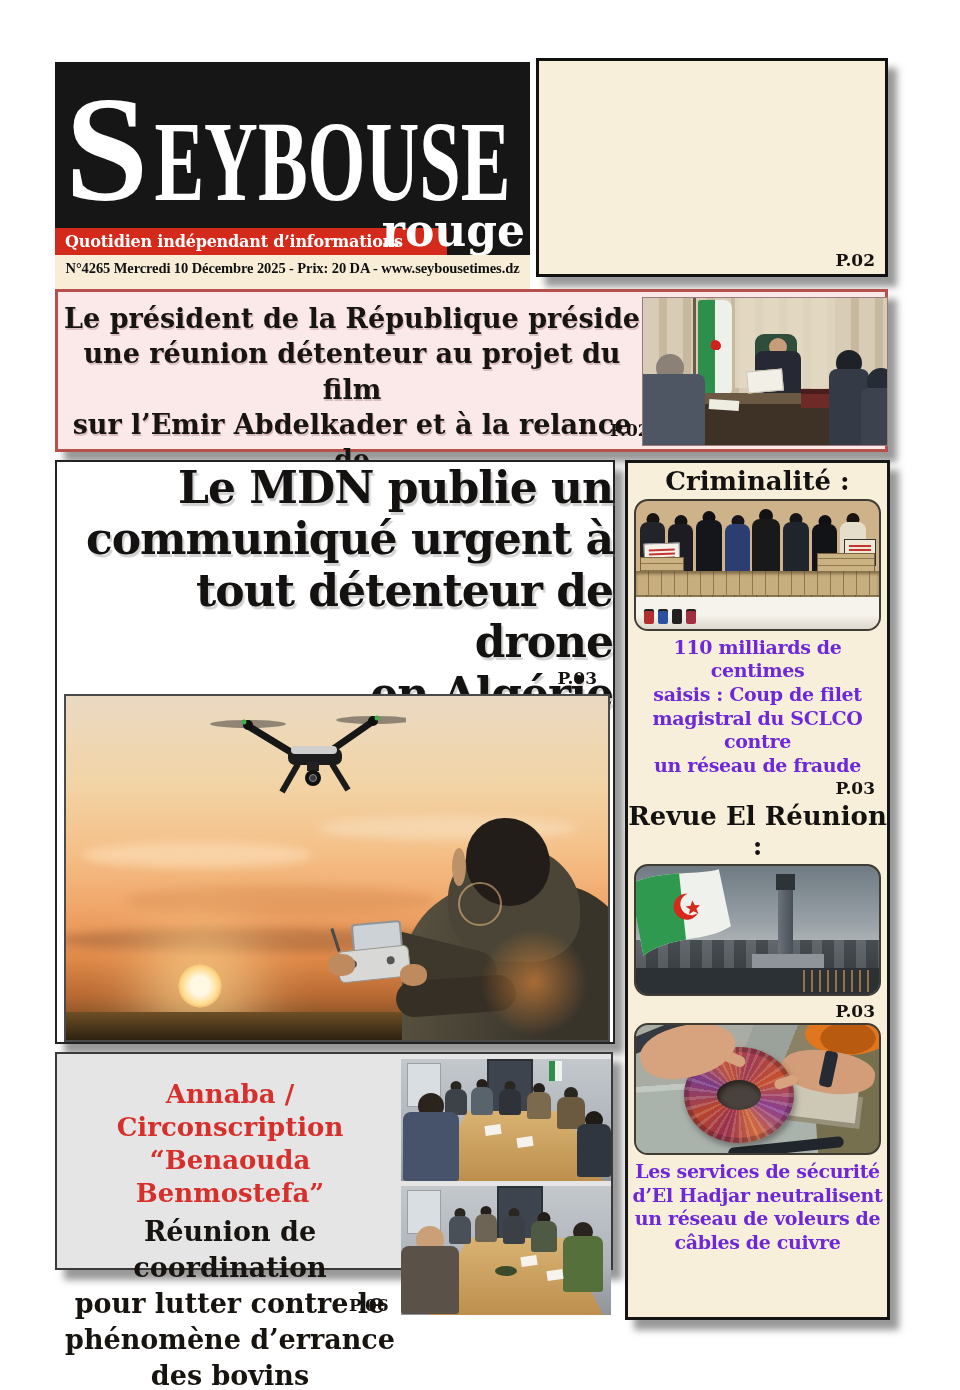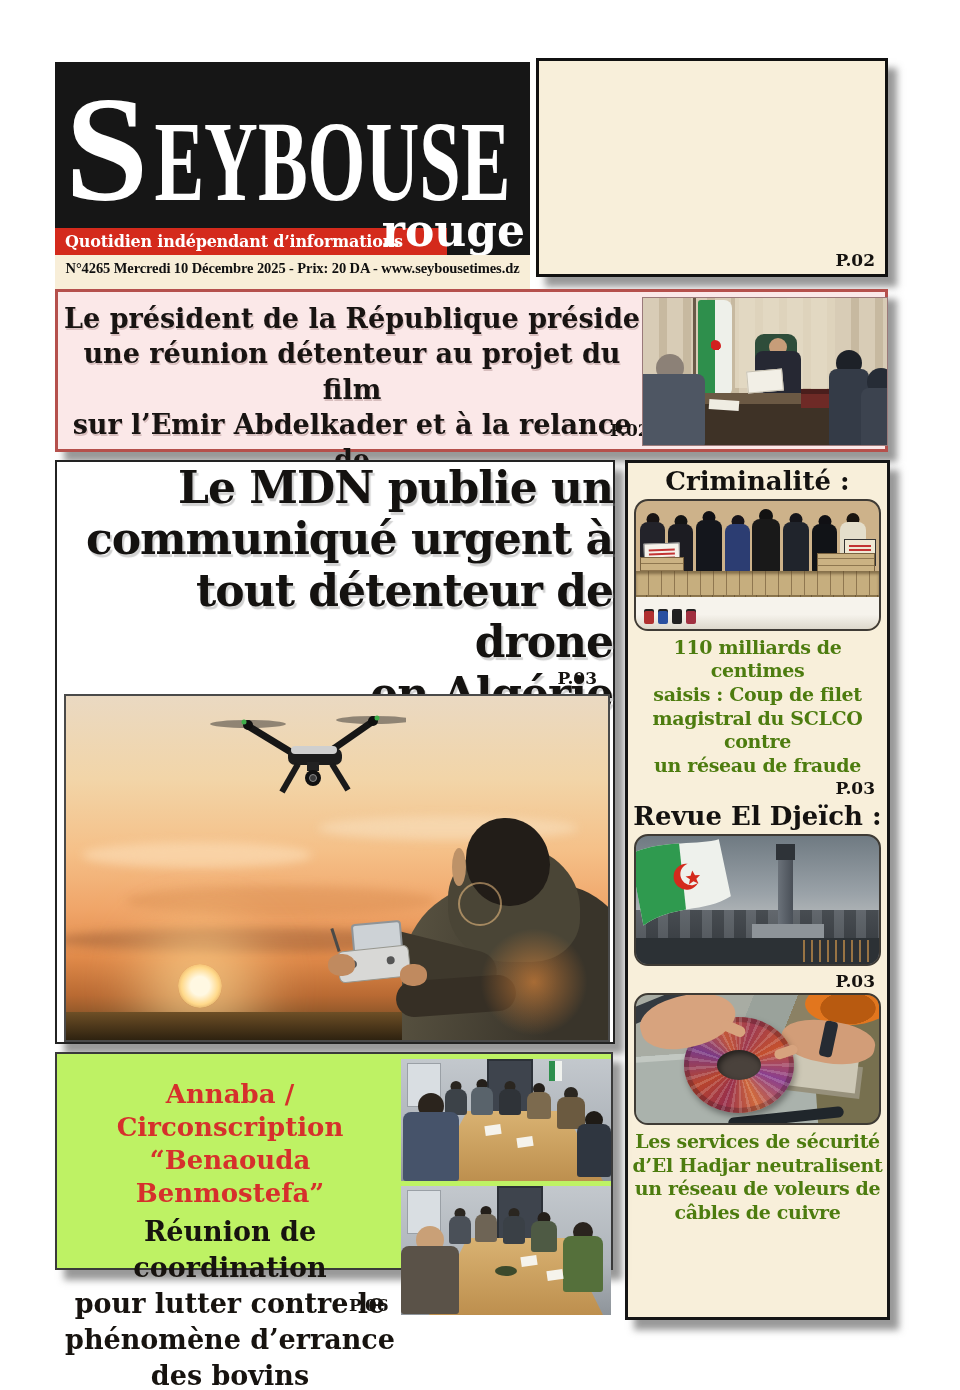--- a/index.html
+++ b/index.html
@@ -33,24 +33,24 @@
   .mdnbox{left:55px;top:460px;width:560px;height:584px;background:#fff;border:2px solid #222;box-sizing:border-box;}
   .mdnbox .hl{margin-top:0;font:700 44px/1.17 "DejaVu Serif",serif;letter-spacing:-1px;text-align:right;
     color:#141210;text-shadow:2px 3px 1px rgba(140,140,140,.4);}
   .mdnbox .pref{right:16px;top:206px;}
 
   .rightcol{left:625px;top:460px;width:265px;height:860px;background:#f8efda;border:3px solid #151515;
     box-sizing:border-box;overflow:hidden;}
   .rc-kicker{font:700 26px/1.15 "DejaVu Serif",serif;text-align:center;margin:4px 0 2px;color:#141210;}
   .rc-photo{position:relative;width:243px;height:128px;margin:0 auto 5px;border-radius:14px;
     border:2px solid #3f3b35;overflow:hidden;background:#999;}
-  .rc-cap{font:700 19px/1.24 "DejaVu Serif",serif;text-align:center;letter-spacing:-.35px;color:#4d7c0f;margin:0;}
+  .rc-cap{font:700 19px/1.24 "DejaVu Serif",serif;text-align:center;letter-spacing:-.35px;color:#6d28d9;margin:0;}
   .rc-pref{display:block;text-align:right;margin:1px 12px 2px 0;font:700 17px "DejaVu Serif",serif;color:#15120f;}
 
-  .bovbox{left:55px;top:1052px;width:558px;height:218px;background:#bef264;border:2px solid #3a3a3a;box-sizing:border-box;}
+  .bovbox{left:55px;top:1052px;width:558px;height:218px;background:#e5e5e5;border:2px solid #3a3a3a;box-sizing:border-box;}
   .bov-text{position:absolute;left:4px;top:24px;width:338px;text-align:center;}
   .bov-red{font:700 26px/1.27 "DejaVu Serif",serif;color:#d6302c;}
   .bov-black{font:700 27px/1.33 "DejaVu Serif",serif;color:#17130f;margin-top:4px;}
   .bovbox .pref{left:292px;top:241px;}
 
   
   .fig{position:absolute;display:block;}
   .fig::before{content:"";position:absolute;left:50%;transform:translateX(-50%);top:0;
     width:var(--hs,14px);height:var(--hs,14px);border-radius:50%;background:var(--hc,#241f1a);}
   .fig::after{content:"";position:absolute;left:0;right:0;top:calc(var(--hs,14px)*.72);bottom:0;
@@ -296,21 +296,21 @@
       <i class="can" style="left:22px;background:#2a50a0"></i>
       <i class="can" style="left:36px;background:#202020"></i>
       <i class="can" style="left:50px;background:#a03040"></i>
     </div>
     <p class="rc-cap pre">110 milliards de centimes
 saisis : Coup de filet
 magistral du SCLCO contre
 un réseau de fraude</p>
     <span class="rc-pref">P.03</span>
 
-    <div class="rc-kicker">Revue El Djeïch :</div>
+    <div class="rc-kicker">Revue El Réunion :</div>
     <div class="rc-photo ph-revue">
       <i class="skyline"></i>
       <i class="skyline2"></i>
       <i class="windows"></i>
       <i class="tower"></i>
       <i class="tower-cap"></i>
       <i class="mosque"></i>
       <svg class="flag-svg" width="132" height="104" viewBox="0 0 132 104">
         <defs>
             <clipPath id="fclip">

